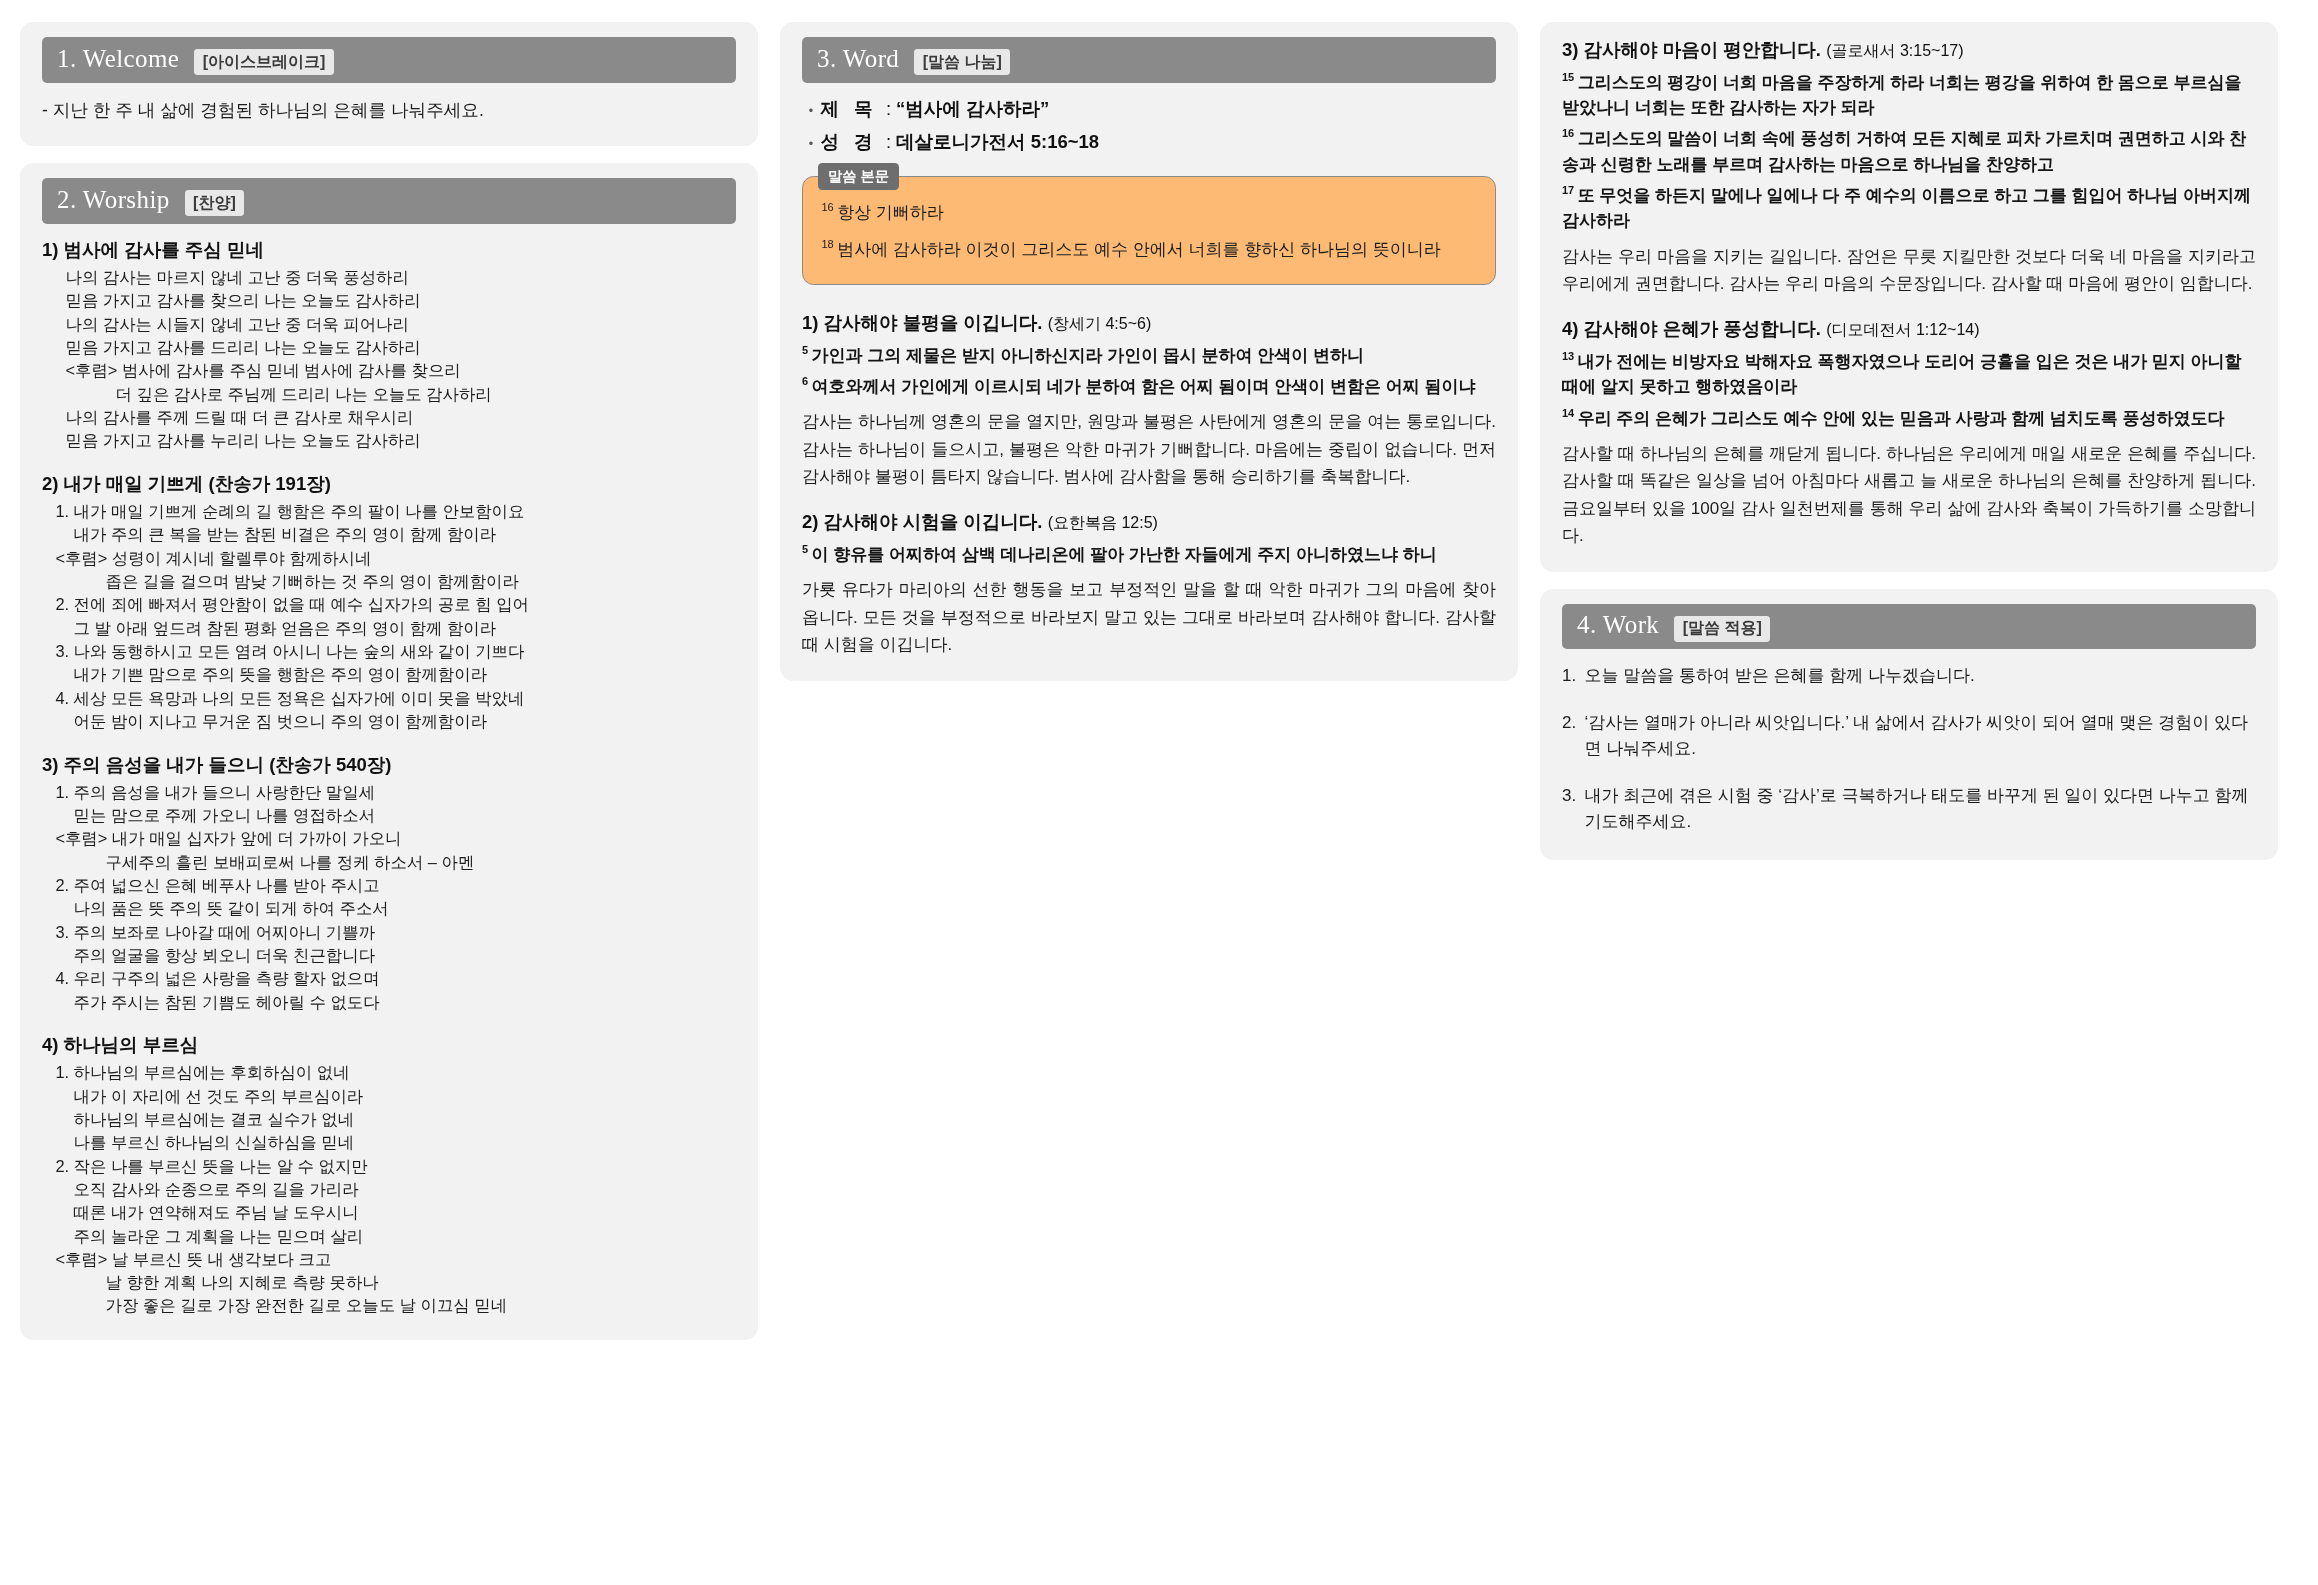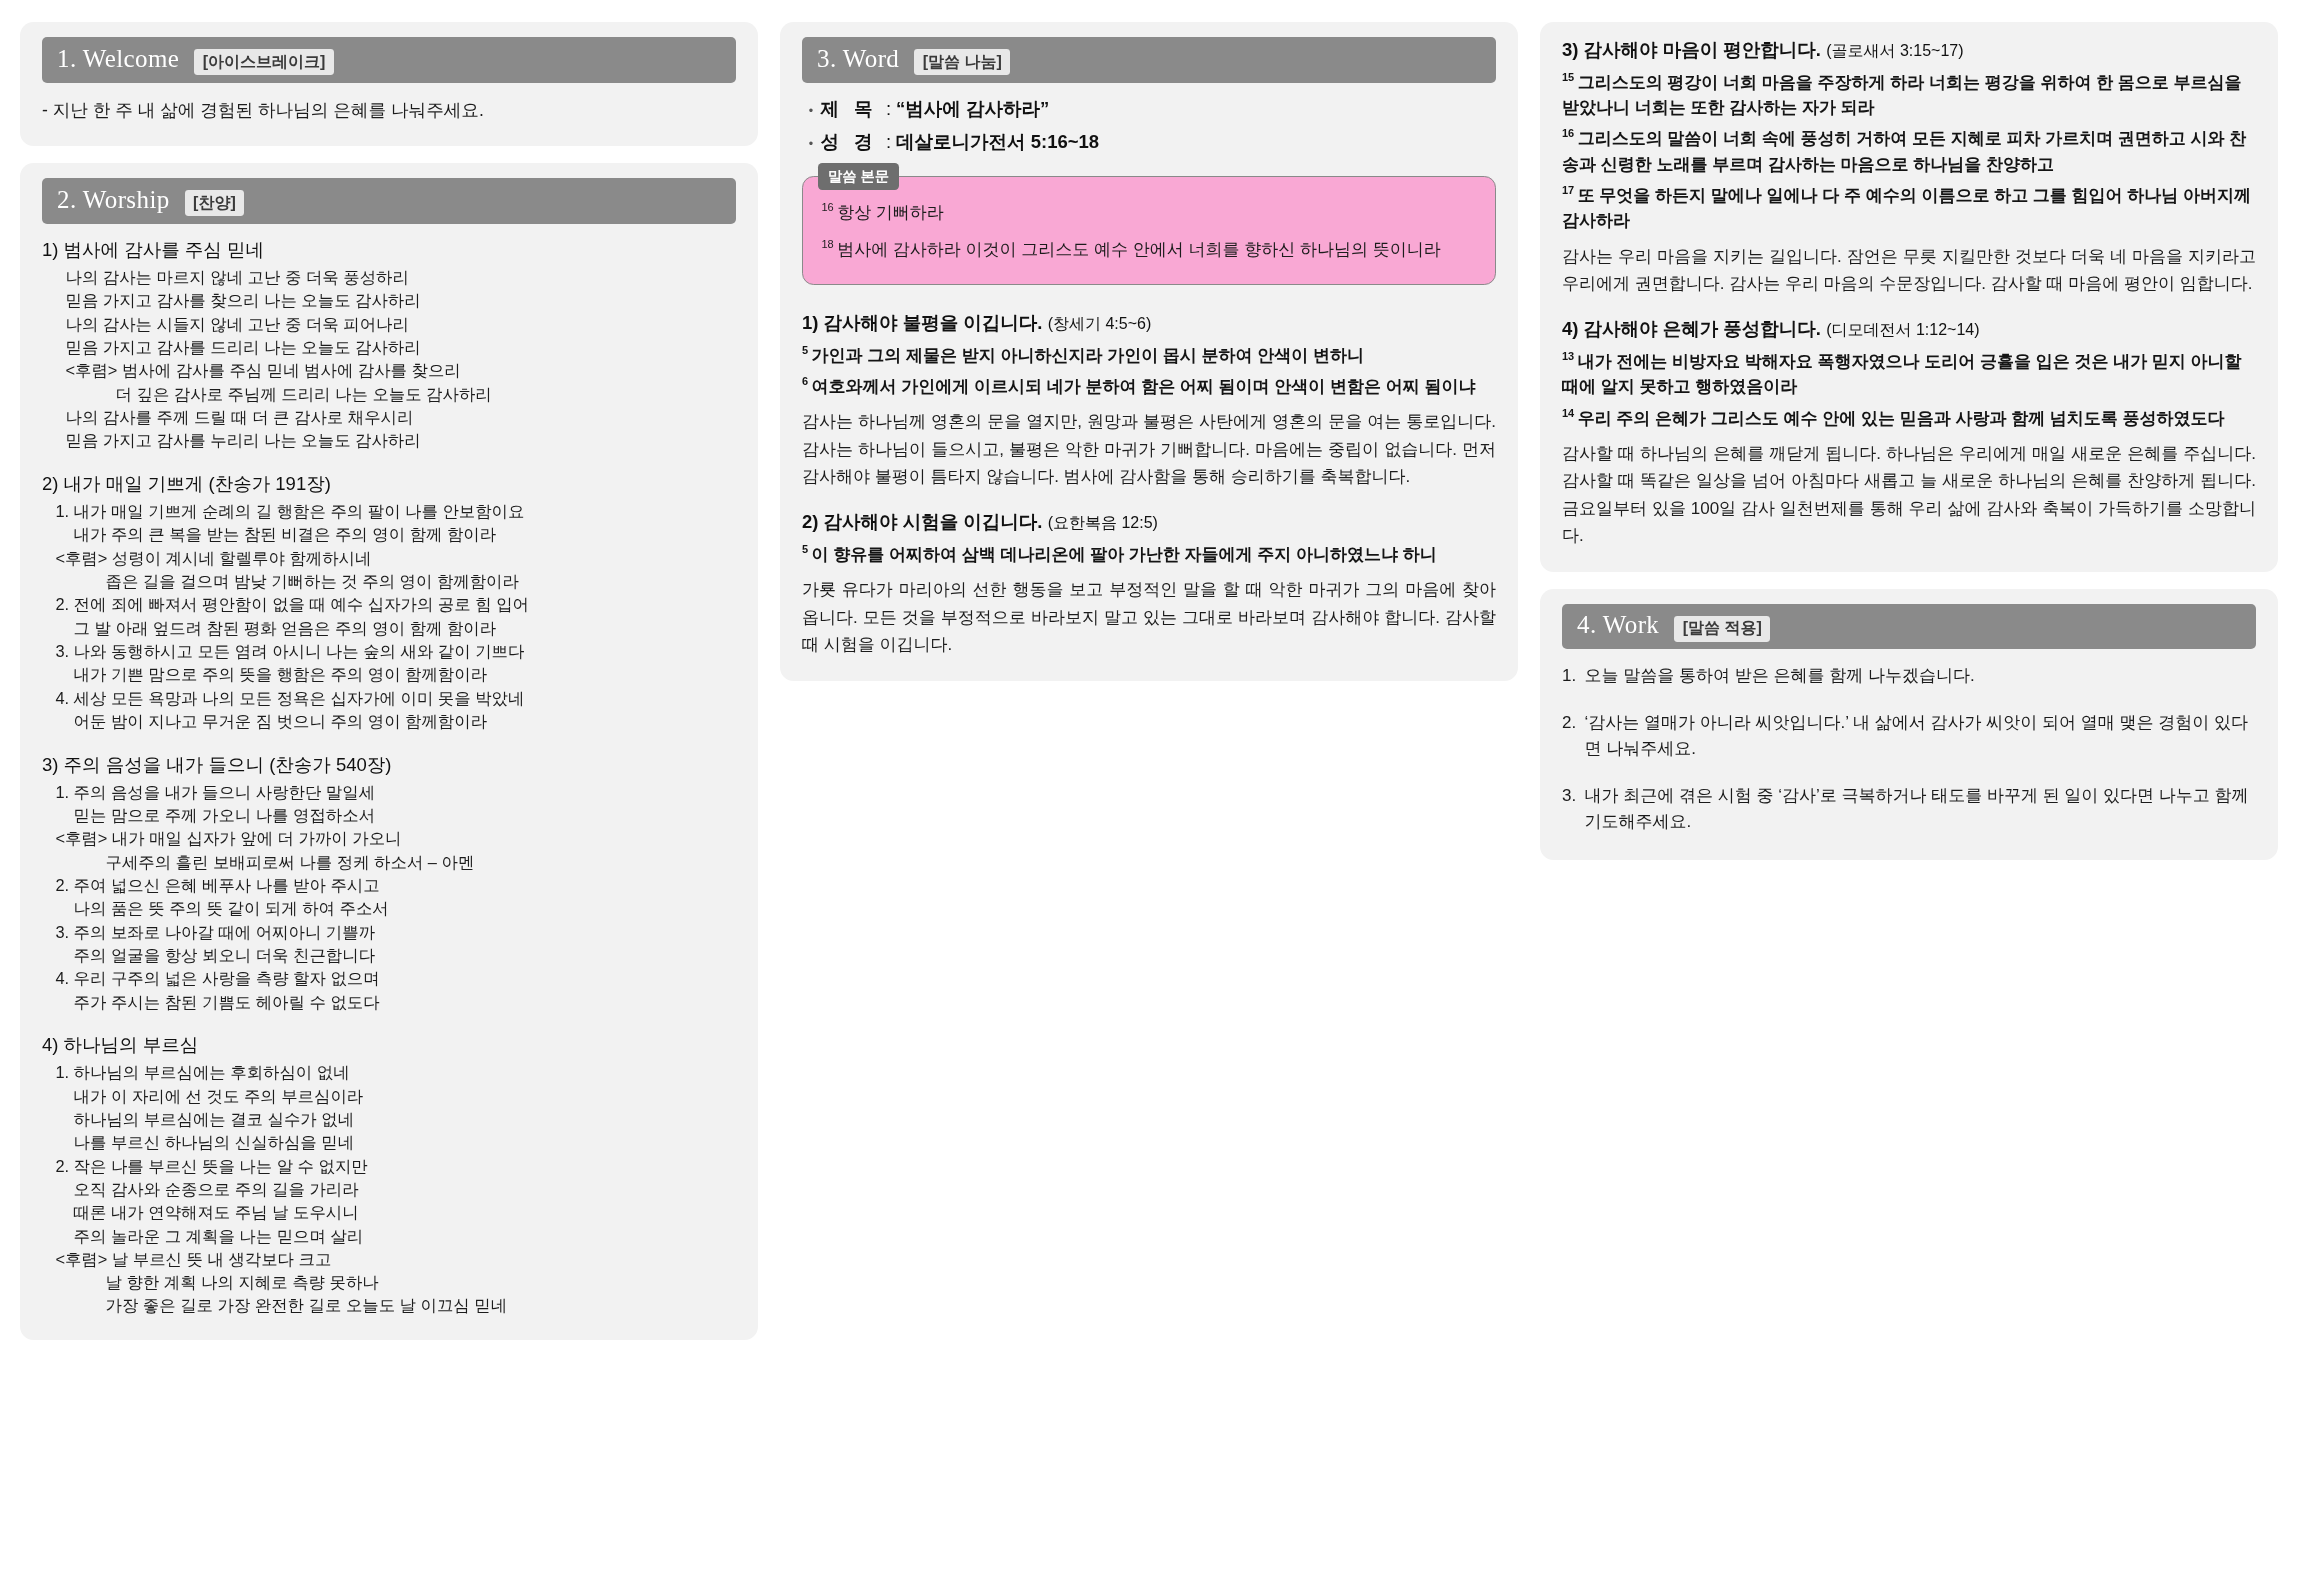--- a/index.html
+++ b/index.html
@@ -70,21 +70,21 @@
     font-size: 17.6px;
     line-height: 1.6;
     color: #1c1c1c;
   }
 
   
   .song { margin-bottom: 18.5px; }
   .song:last-child { margin-bottom: 0; }
   .song-title {
     font-size: 18.5px;
-    font-weight: 400;
+    font-weight: 700;
     color: #111;
     margin-bottom: 4.2px;
   }
   .song-body {
     font-size: 16.4px;
     line-height: 1.42;
     color: #1c1c1c;
     padding-left: 23.5px;
     white-space: pre-wrap;
   }
@@ -108,21 +108,21 @@
   .meta-label { font-weight: 700; letter-spacing: 5px; margin-right: 3.4px; }
   .meta-sep { margin: 0 5px; }
   .meta-val { font-weight: 700; }
 
   .verse-box {
     border: 1.7px solid #8a8a8a;
     border-radius: 11.7px;
     padding: 22px 18.5px 17px 18.5px;
     position: relative;
     margin: 22px 0 25px 0;
-    background: #f9a8d4;
+    background: #fdba74;
   }
   .verse-box-label {
     position: absolute;
     top: -14.3px;
     left: 15px;
     background: #6e6e6e;
     color: #fff;
     font-size: 14.3px;
     font-weight: 700;
     border-radius: 4.2px;

